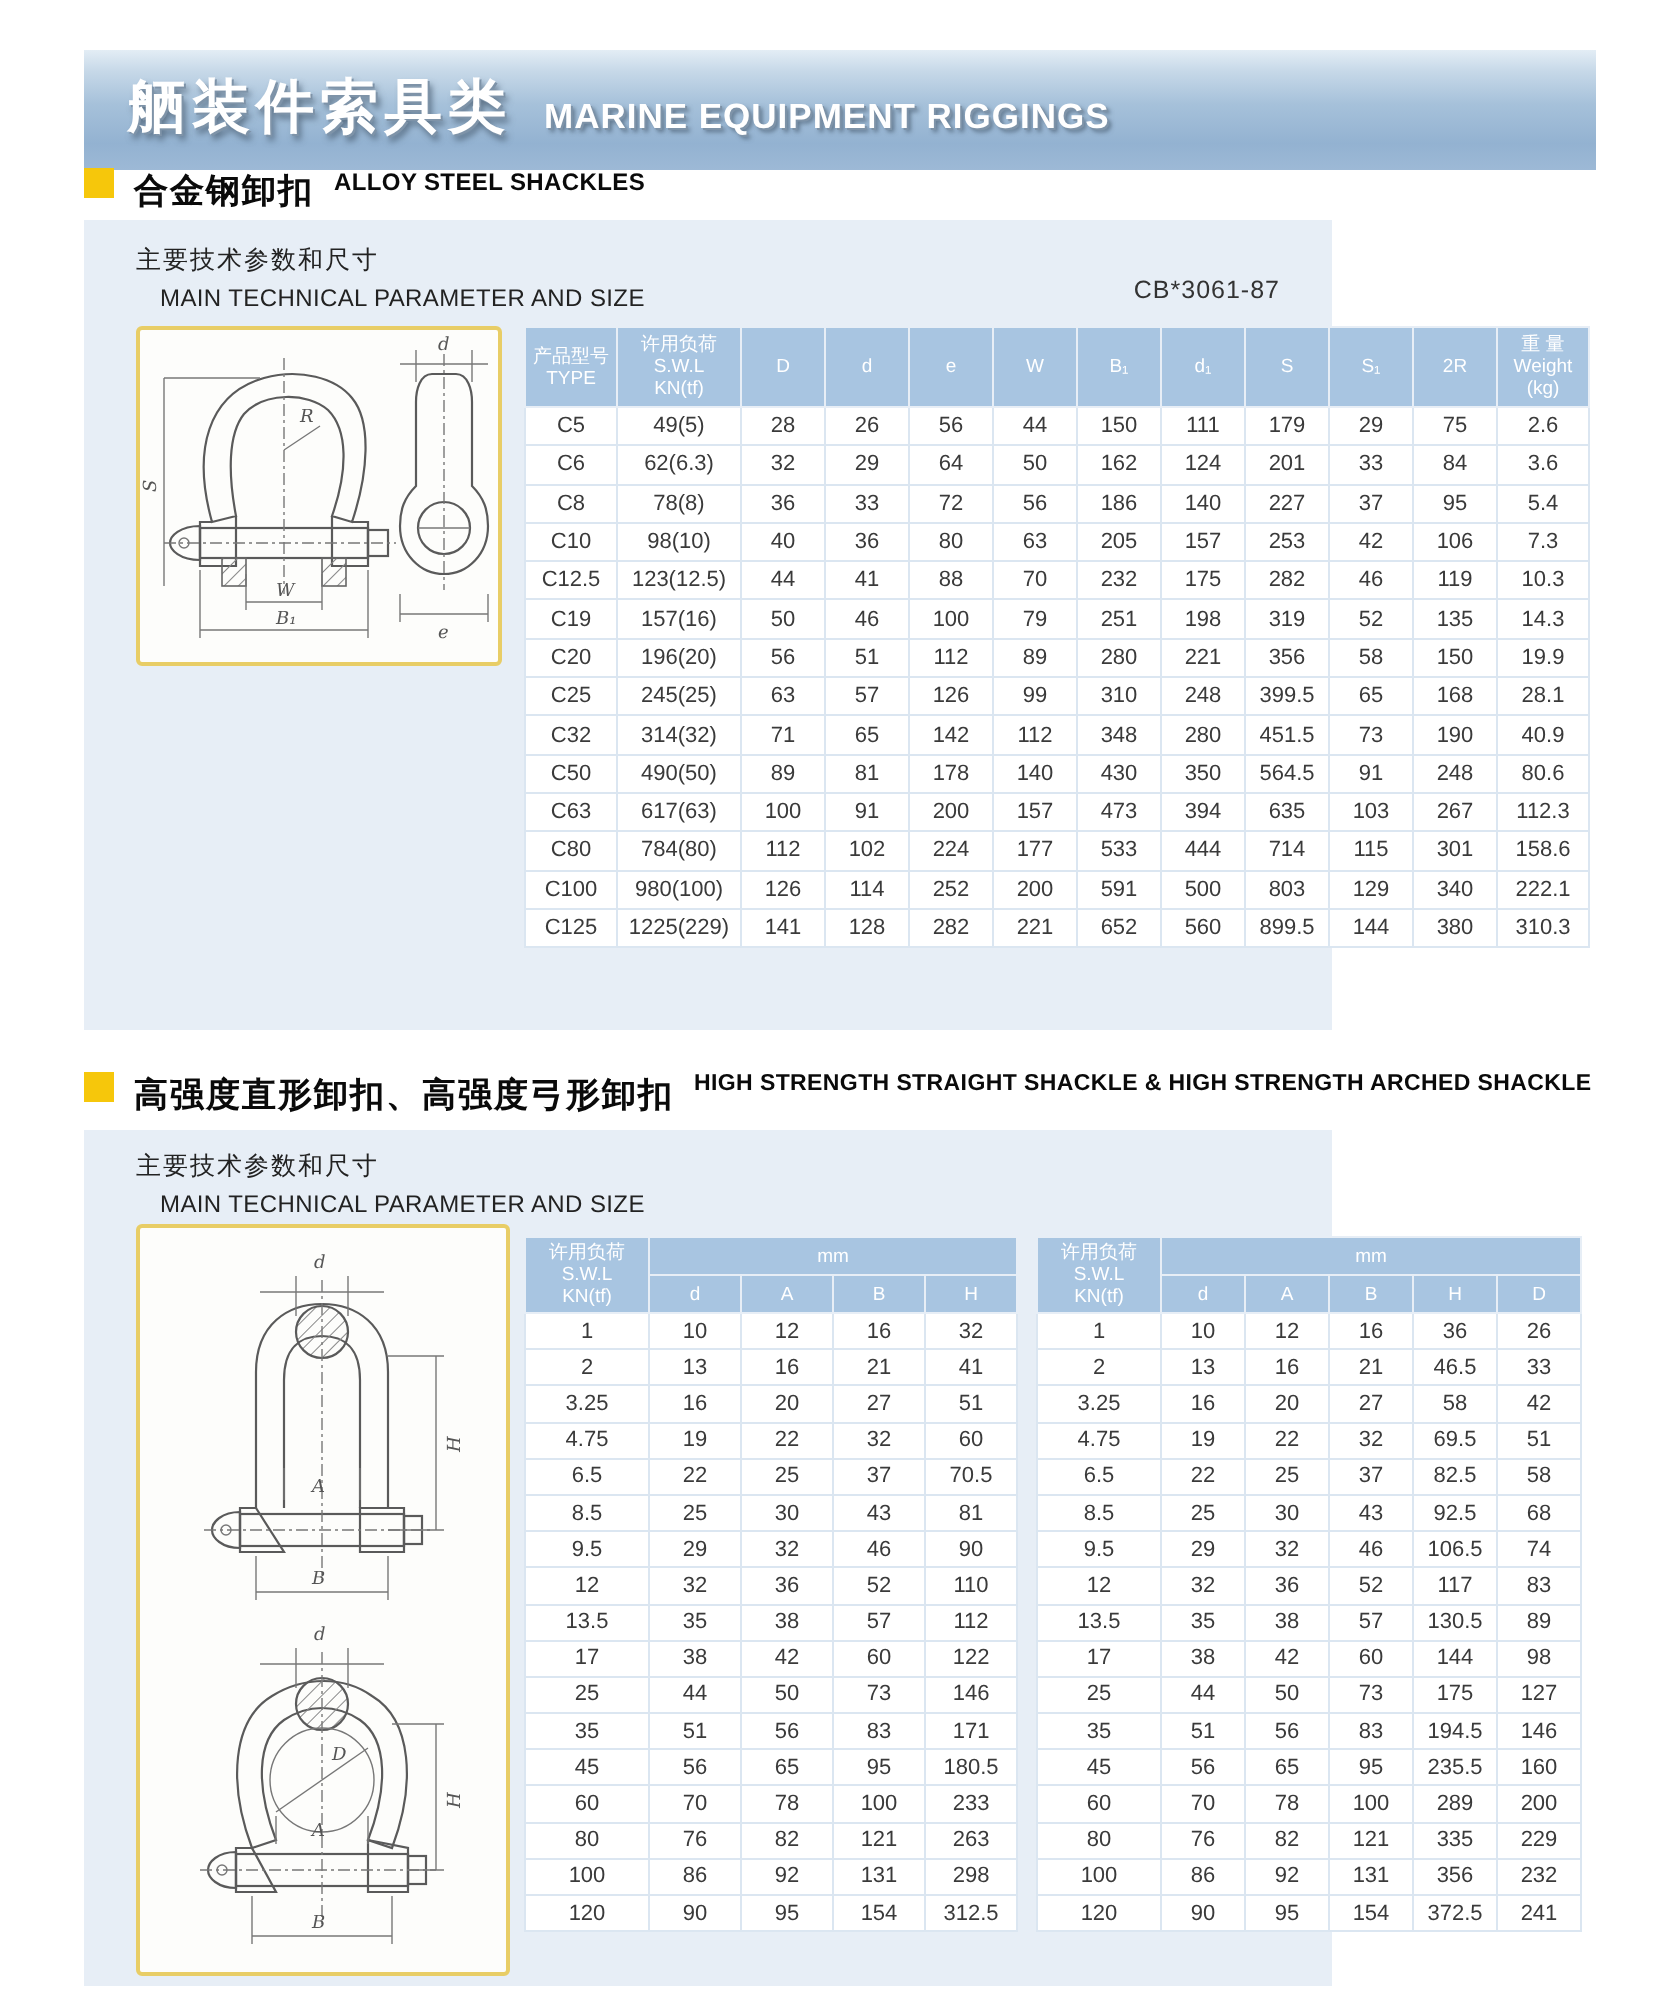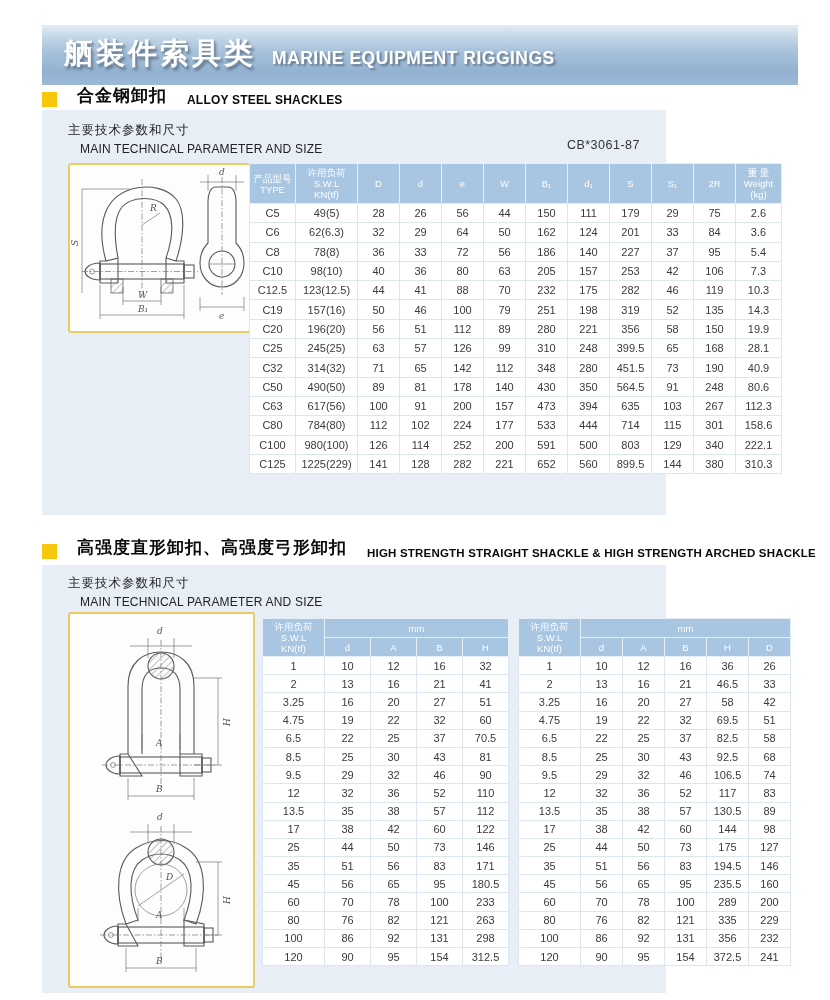--- a/index.html
+++ b/index.html
@@ -17,38 +17,38 @@
   .banner .zh{
     font-size:29px; font-weight:bold; color:#fff; letter-spacing:3px;
     align-self:center; margin-top:4px;
     text-shadow:1px 1px 0 #7e93a8, 2px 3px 3px rgba(70,90,110,.75);
   }
   .banner .en{
     font-size:17.5px; font-weight:bold; color:#fff; letter-spacing:.5px;
     align-self:center; margin-top:12px;
     text-shadow:1px 1px 0 #7e93a8, 2px 2px 2px rgba(70,90,110,.7);
   }
-  .section-title{ position:absolute; left:42px; display:flex; align-items:flex-end; gap:20px; }
+  .section-title{ position:absolute; left:42px; display:flex; align-items:flex-start; gap:10px; }
   .bullet{ width:15px; height:15px; background:#f6c70b; flex:0 0 auto; }
   .section-title .zh{ font-size:17px; font-weight:bold; color:#0a0a0a; letter-spacing:1px; }
   .section-title .en{ font-size:12px; font-weight:bold; color:#0a0a0a; letter-spacing:.2px; }
   .panel{ position:absolute; left:42px; width:624px; background:#e7eef6; }
   #panel1{ top:110px; height:405px; }
   #panel2{ top:565px; height:428px; }
   .param{ position:absolute; left:26px; }
   .param .zh{ font-size:12.5px; color:#222; letter-spacing:1px; }
   .param .en{ font-size:12px; color:#222; margin-top:3px; letter-spacing:.2px;padding-left:12px; }
   .standard{ position:absolute; right:26px; top:28px; font-size:12.5px; color:#333; letter-spacing:.5px; }
   .diagram-box{
     position:absolute; background:#fdfdfb; border:2px solid #e8cd66; border-radius:3px;
   }
   #diagram1{ left:26px; top:53px; width:183px; height:170px; }
   #diagram2{ left:26px; top:47px; width:187px; height:376px; }
   table{ border-collapse:collapse; table-layout:fixed; position:absolute; background:#e7eef6; }
-  #t1{ left:207px; top:53px; width:532px; }
+  #t1{ left:220px; top:53px; width:532px; }
   #t2{ left:220px; top:53px; width:246px; }
   #t3{ left:476px; top:53px; width:272px; }
   th{
     background:#a8c5e1; color:#ffffff; font-weight:normal;
     font-size:9.5px; line-height:11px; border:1px solid #e7eef6;
     text-align:center; vertical-align:middle; padding:1px;
   }
   .pre{ white-space:pre-line; }
   #t1 th{ height:40px; }
   #t2 th, #t3 th{ height:18px; }
@@ -312,21 +312,21 @@
           <td>140</td>
           <td>430</td>
           <td>350</td>
           <td>564.5</td>
           <td>91</td>
           <td>248</td>
           <td>80.6</td>
         </tr>
         <tr>
           <td>C63</td>
-          <td>617(56)</td>
+          <td>617(63)</td>
           <td>100</td>
           <td>91</td>
           <td>200</td>
           <td>157</td>
           <td>473</td>
           <td>394</td>
           <td>635</td>
           <td>103</td>
           <td>267</td>
           <td>112.3</td>

